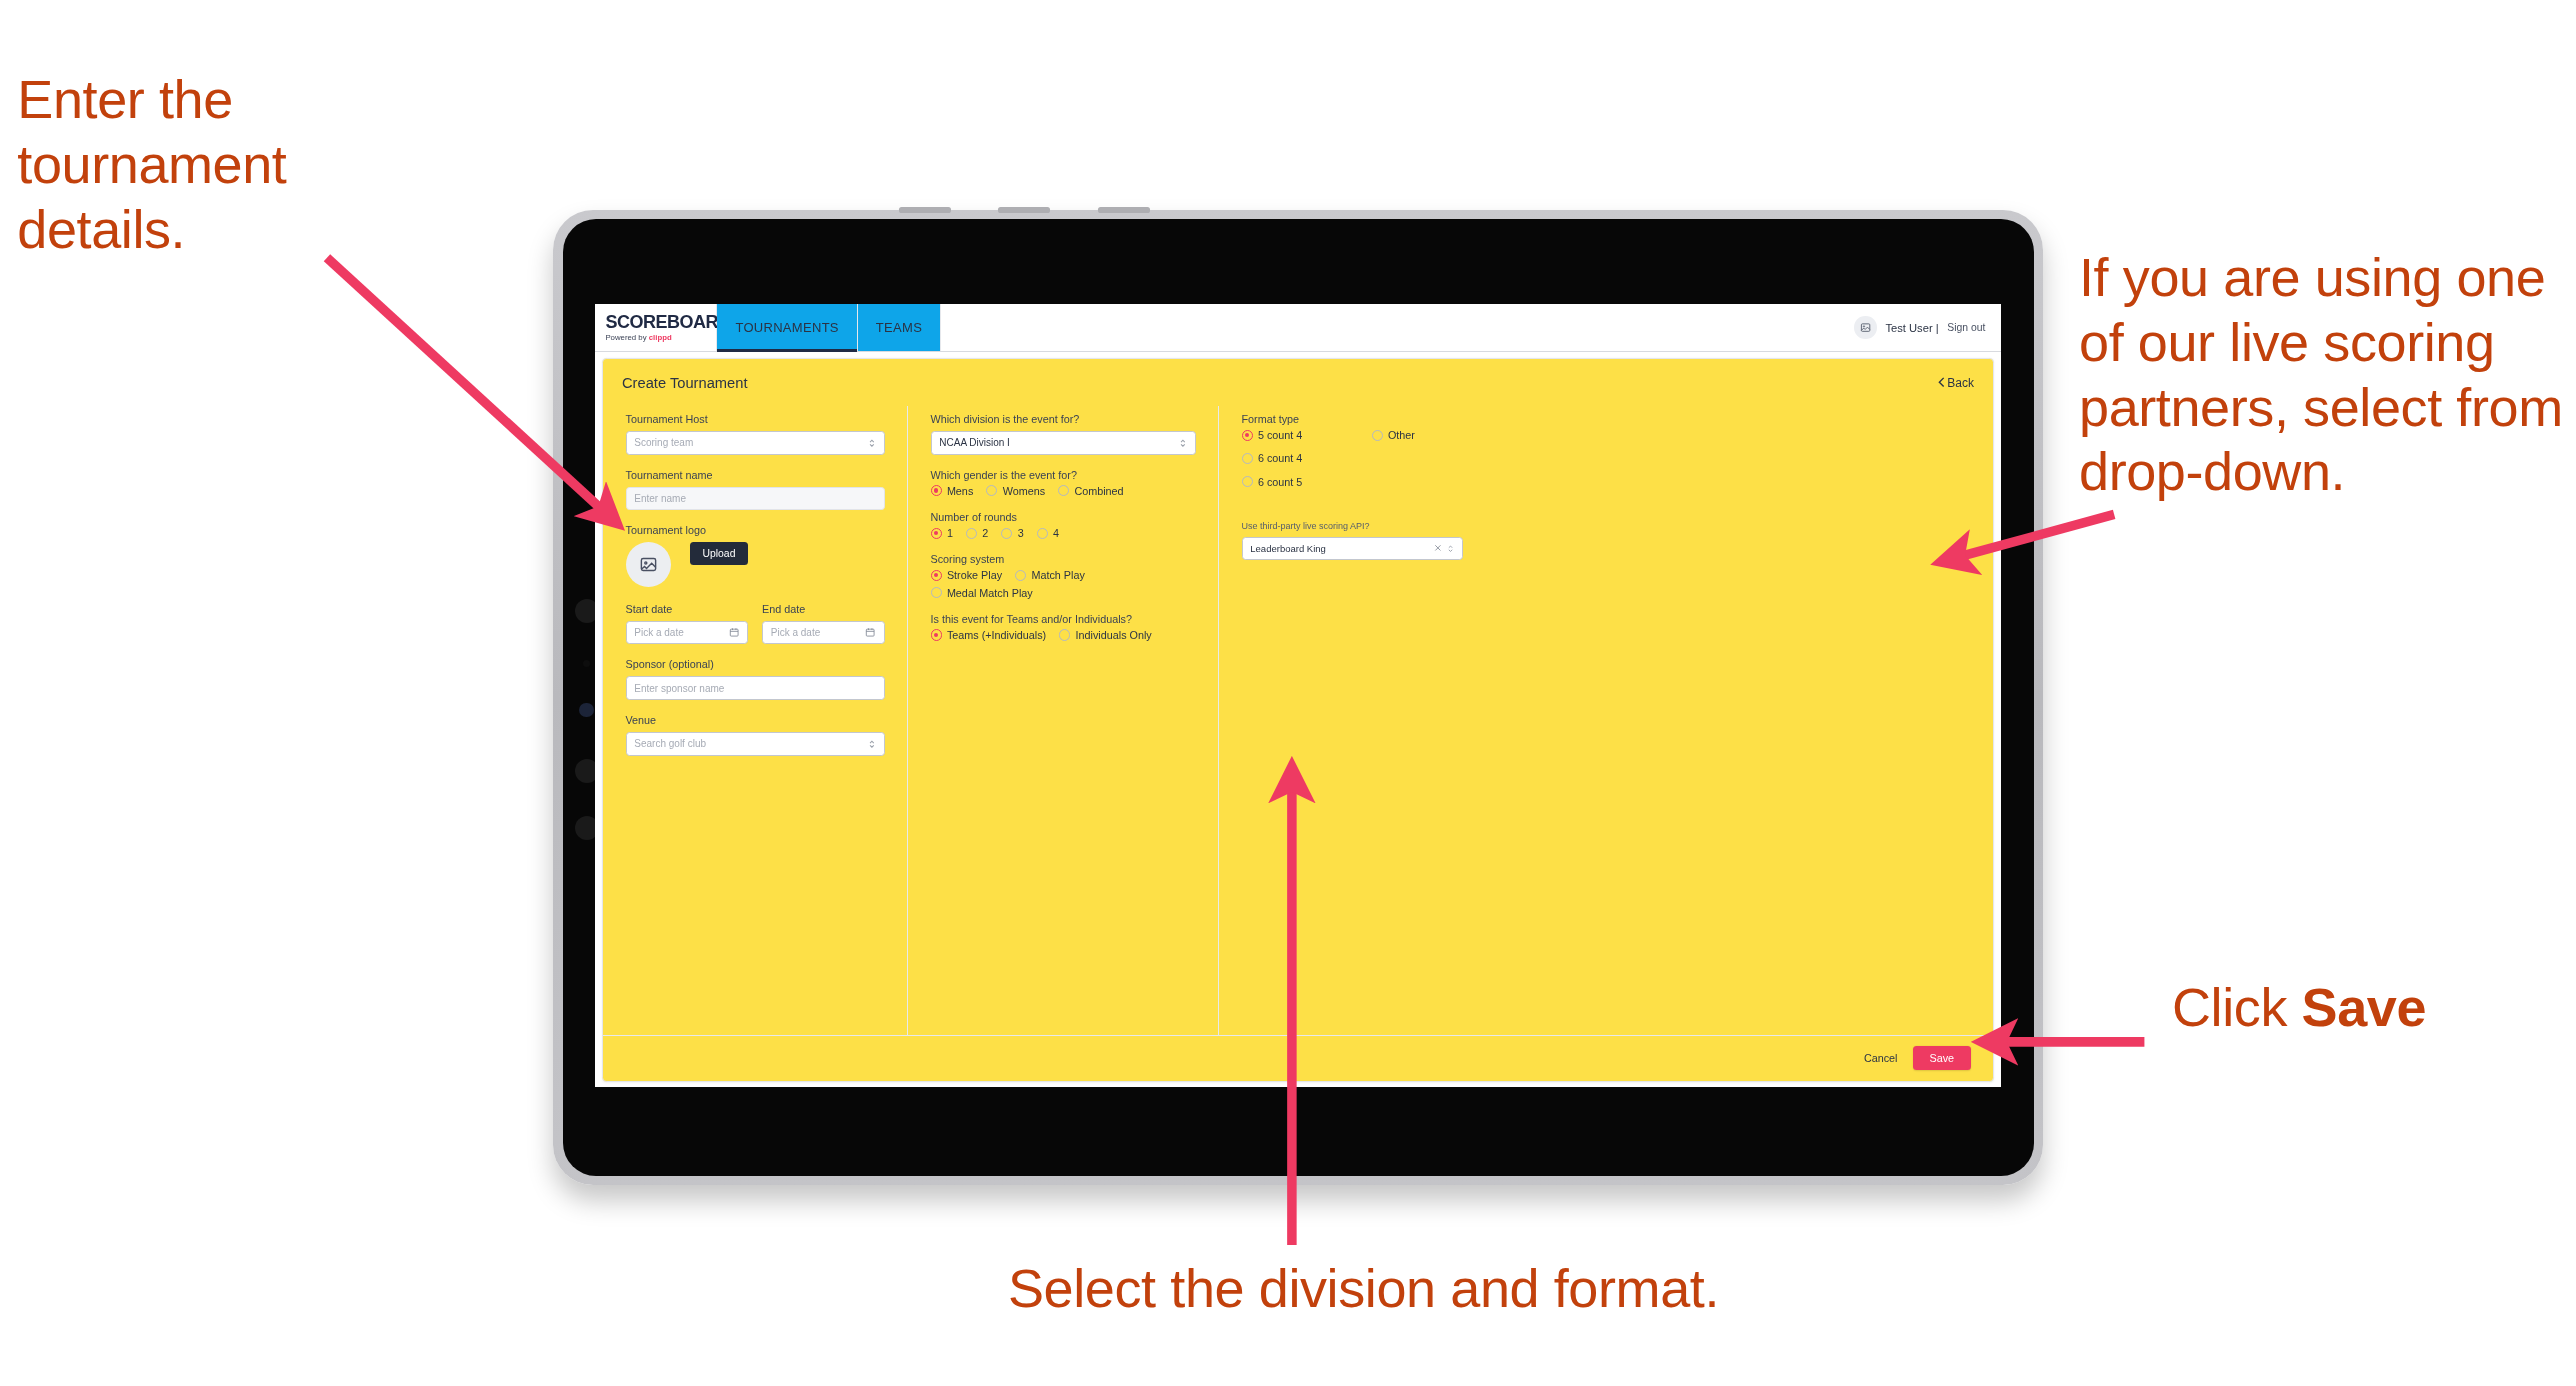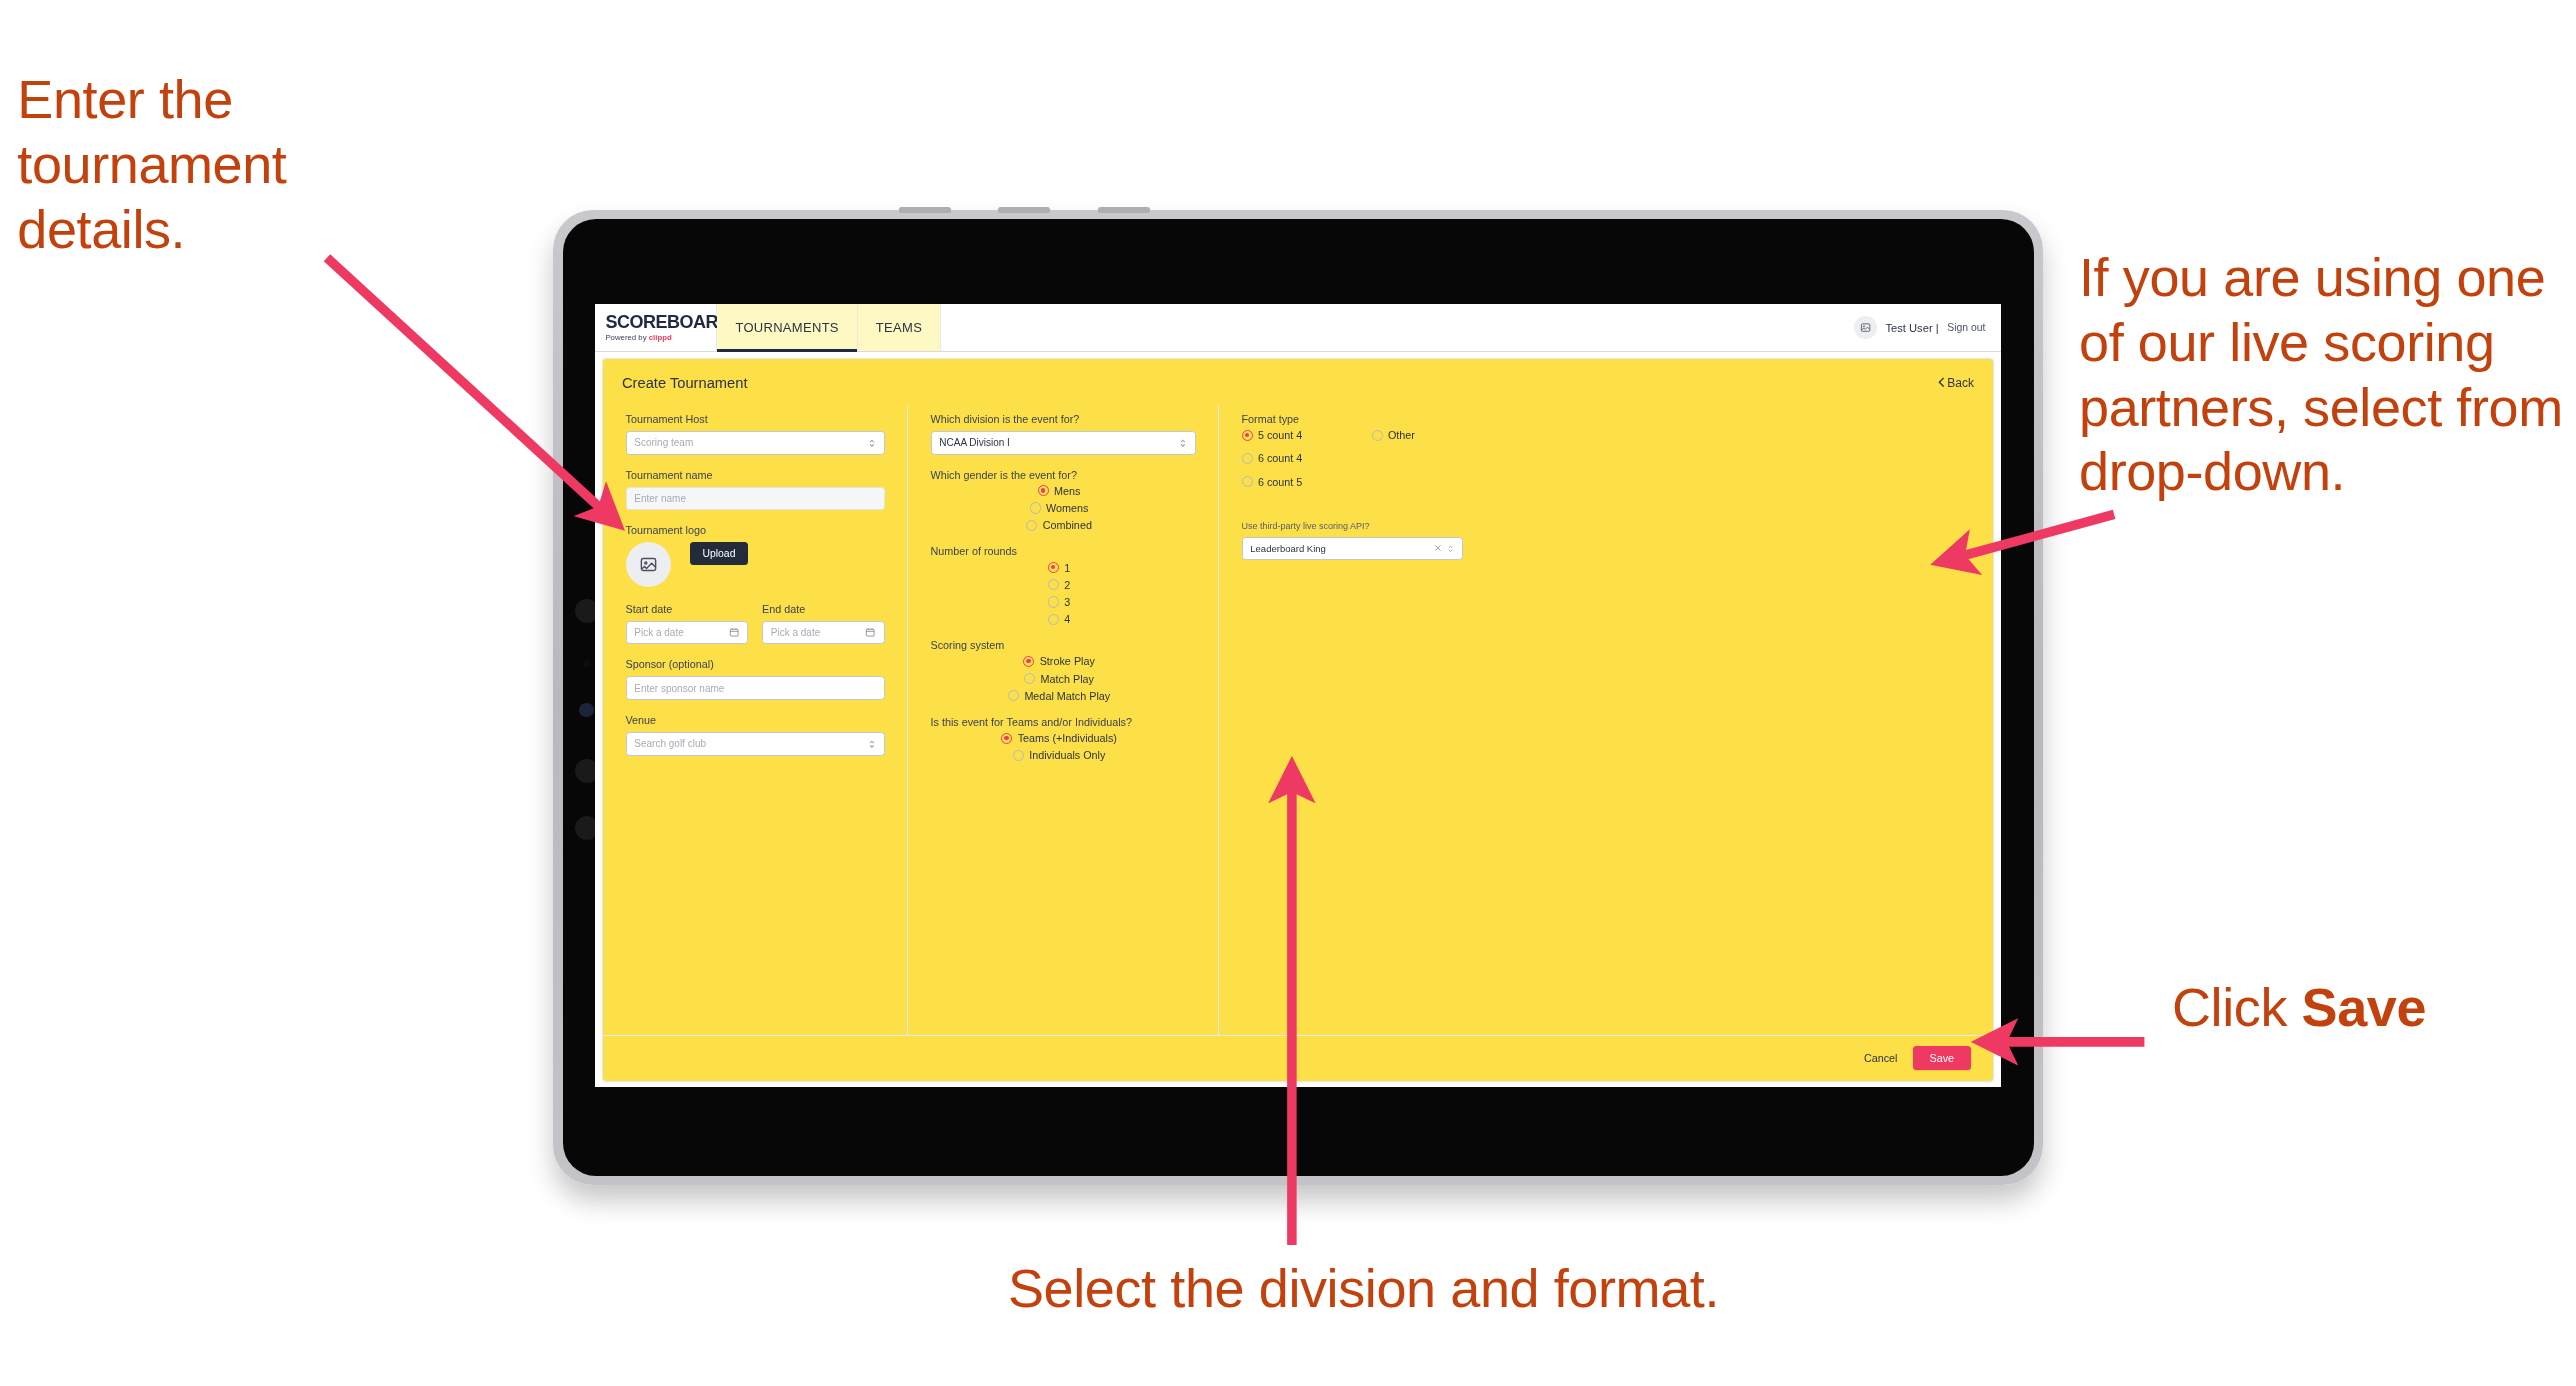--- a/index.html
+++ b/index.html
@@ -36,21 +36,21 @@
   #navbar{height:47px;display:flex;align-items:stretch;background:#fff;
           border-bottom:0.9px solid #d8dadf;position:relative;}
   #brand{width:111px;display:flex;flex-direction:column;justify-content:center;
          padding-left:10.4px;border-right:0.9px solid #e6e8ec;}
   #brand-title{font-size:18px;font-weight:700;color:#202a44;letter-spacing:-0.5px;
                font-family:"Liberation Sans",sans-serif;line-height:1;}
   #brand-sub{font-size:7.8px;color:#3c4356;margin-top:2.6px;line-height:1;}
   #brand-sub .pink{color:#ee3a62;font-weight:700;}
   .navtab{display:flex;align-items:center;padding:0 18px;font-size:13px;
           color:#2b3344;letter-spacing:0.3px;border-right:0.9px solid #e6e8ec;
-          position:relative;background:#fef9c3;}
+          position:relative;background:#0ea5e9;}
   .navtab.active::after{content:"";position:absolute;left:0;right:0;bottom:-0.9px;
           height:2.6px;background:#202a44;}
   #nav-right{margin-left:auto;display:flex;align-items:center;padding-right:15.6px;gap:8.6px;}
   #avatar{width:22.5px;height:22.5px;border-radius:50%;background:#eceef2;
           display:flex;align-items:center;justify-content:center;}
   #user-name{font-size:11.2px;color:#2b3344;}
   #signout{font-size:10.4px;color:#4a5263;}
 
   
   #card{position:absolute;left:7px;top:54px;right:7px;bottom:5.2px;background:#fde047;
@@ -78,21 +78,21 @@
   .inp .end{margin-left:auto;display:flex;align-items:center;gap:6px;color:#9aa0ab;}
   .row2{display:flex;gap:14px;}
   .row2 > div{flex:1;}
 
   .logo-row{display:flex;align-items:flex-start;gap:19px;margin-bottom:15.6px;}
   #logo-circle{width:45px;height:45px;border-radius:50%;background:#eceef1;
                display:flex;align-items:center;justify-content:center;}
   #upload-btn{background:#232b3a;color:#fff;font-size:10.4px;border-radius:3.5px;
               padding:6px 13px;}
 
-  .radio-row{display:flex;align-items:center;gap:5.2px;margin-bottom:14px;flex-wrap:wrap;flex-direction:column;}
+  .radio-row{display:flex;align-items:center;gap:5.2px;margin-bottom:14px;flex-wrap:wrap;}
   .ropt{display:flex;align-items:center;gap:5.2px;margin-right:7.8px;}
   .rc{width:11.2px;height:11.2px;border-radius:50%;border:1.4px solid #b4b9c2;
       box-sizing:border-box;flex:0 0 auto;position:relative;}
   .rc.on{border-color:#ee3a62;}
   .rc.on::after{content:"";position:absolute;left:2.2px;top:2.2px;width:4.3px;height:4.3px;
       border-radius:50%;background:#ee3a62;}
   .rlab{font-size:10.8px;color:#2b3344;}
 
   .vstack .ropt{margin-bottom:11.2px;}
   #format-grid{display:flex;}

